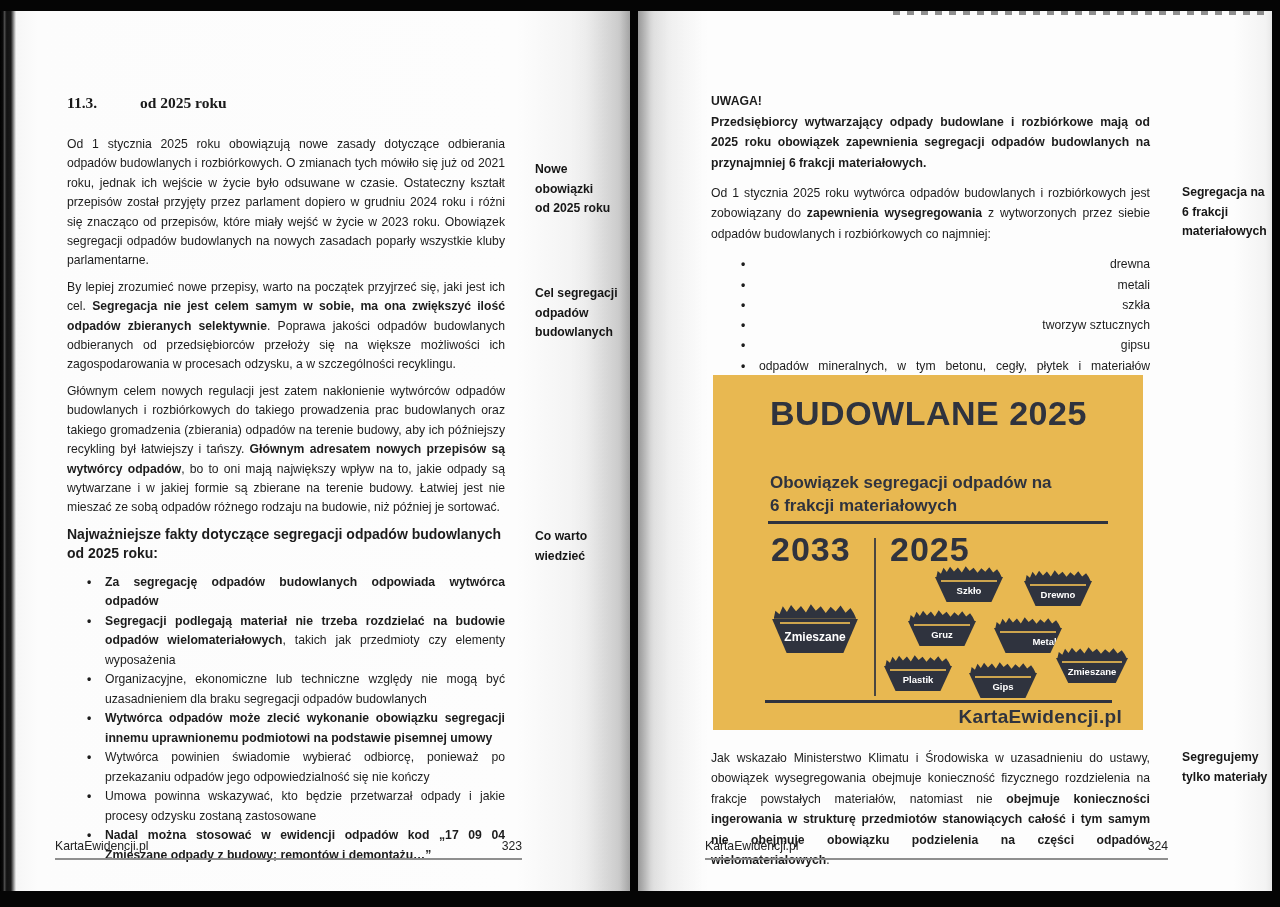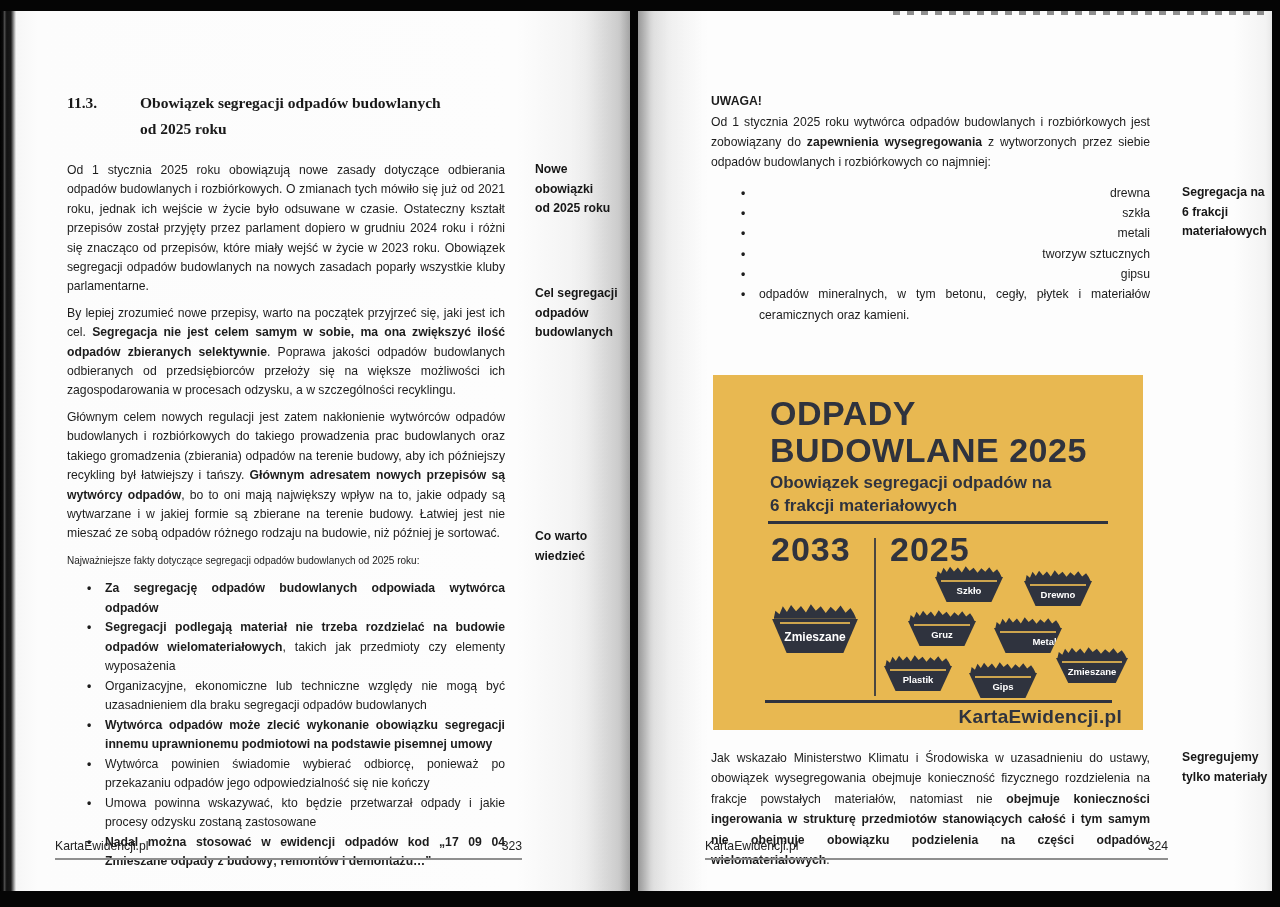--- a/index.html
+++ b/index.html
@@ -20,21 +20,21 @@
   .col{position:absolute;}
   .col-left{left:67px;top:79px;width:438px;}
   .col-right{left:73px;top:80px;width:439px;}
 
   .heading{display:flex;font-family:"Liberation Serif",serif;font-weight:bold;
            font-size:15.5px;line-height:26px;color:#1a1a1a;margin-bottom:19px;}
   .hnum{width:73px;flex:0 0 auto;}
   .para{font-size:12.2px;line-height:19.4px;text-align:justify;margin:0 0 7px 0;}
   .page-right .para{line-height:20.4px;margin-bottom:10px;}
   .para b,.list-title b{font-weight:bold;}
-  .list-title{font-size:10px;line-height:19.4px;font-weight:normal;margin:3px 0 9px 0;}
+  .list-title{font-size:14px;line-height:19.4px;font-weight:bold;margin:3px 0 9px 0;}
   .uwaga{font-size:12.2px;line-height:20.5px;font-weight:bold;}
 
   ul.bullets{list-style:none;margin:0;padding:0 0 0 20px;}
   ul.bullets li{position:relative;padding-left:18px;font-size:12.2px;line-height:19.5px;text-align:justify;}
   ul.fractions li{line-height:20.3px;text-align:right;}
   ul.bullets li::before{content:"•";position:absolute;left:0;top:0;font-weight:bold;}
   ul.fractions{margin-top:4px;}
 
   .mnote{position:absolute;font-size:12.2px;font-weight:bold;line-height:19.5px;color:#161616;width:100px;}
   .footer{position:absolute;display:flex;justify-content:space-between;align-items:flex-end;
@@ -64,21 +64,20 @@
 
 <div class="stage">
 
   <div class="page page-left">
     <div class="edge-strip"></div>
 
     <div class="col col-left">
       <div class="heading">
         <span class="hnum">11.3.</span>
         <span>
-          <div>Obowiązek segregacji odpadów budowlanych</div>
           <div>od 2025 roku</div>
         </span>
       </div>
       <p class="para"><span>Od 1 stycznia 2025 roku obowiązują nowe zasady dotyczące odbierania odpadów budowlanych i rozbiórkowych. O zmianach tych mówiło się już od 2021 roku, jednak ich wejście w życie było odsuwane w czasie. Ostateczny kształt przepisów został przyjęty przez parlament dopiero w grudniu 2024 roku i różni się znacząco od przepisów, które miały wejść w życie w 2023 roku. Obowiązek segregacji odpadów budowlanych na nowych zasadach poparły wszystkie kluby parlamentarne.</span></p>
       <p class="para"><span>By lepiej zrozumieć nowe przepisy, warto na początek przyjrzeć się, jaki jest ich cel. </span><b>Segregacja nie jest celem samym w sobie, ma ona zwiększyć ilość odpadów zbieranych selektywnie</b><span>. Poprawa jakości odpadów budowlanych odbieranych od przedsiębiorców przełoży się na większe możliwości ich zagospodarowania w procesach odzysku, a w szczególności recyklingu.</span></p>
       <p class="para"><span>Głównym celem nowych regulacji jest zatem nakłonienie wytwórców odpadów budowlanych i rozbiórkowych do takiego prowadzenia prac budowlanych oraz takiego gromadzenia (zbierania) odpadów na terenie budowy, aby ich późniejszy recykling był łatwiejszy i tańszy. </span><b>Głównym adresatem nowych przepisów są wytwórcy odpadów</b><span>, bo to oni mają największy wpływ na to, jakie odpady są wytwarzane i w jakiej formie są zbierane na terenie budowy. Łatwiej jest nie mieszać ze sobą odpadów różnego rodzaju na budowie, niż później je sortować.</span></p>
       <div class="list-title">Najważniejsze fakty dotyczące segregacji odpadów budowlanych od 2025 roku:</div>
       <ul class="bullets">
         <li><b>Za segregację odpadów budowlanych odpowiada wytwórca odpadów</b></li>
         <li><b>Segregacji podlegają materiał nie trzeba rozdzielać na budowie odpadów wielomateriałowych</b><span>, takich jak przedmioty czy elementy wyposażenia</span></li>
@@ -109,34 +108,34 @@
       <span>KartaEwidencji.pl</span>
       <span>323</span>
     </div>
   </div>
 
   <div class="page page-right">
     <div class="edge-dashes"></div>
 
     <div class="col col-right">
       <div class="uwaga">UWAGA!</div>
+      <p class="para" style="line-height:20.5px;margin-bottom:10px;"><b>Przedsiębiorcy wytwarzający odpady budowlane i rozbiórkowe mają od 2025 roku obowiązek zapewnienia segregacji odpadów budowlanych na przynajmniej 6 frakcji materiałowych.</b></p>
       <p class="para"><span>Od 1 stycznia 2025 roku wytwórca odpadów budowlanych i rozbiórkowych jest zobowiązany do </span><b>zapewnienia wysegregowania</b><span> z wytworzonych przez siebie odpadów budowlanych i rozbiórkowych co najmniej:</span></p>
       <ul class="bullets fractions" style="padding-left:30px;">
         <li>drewna</li>
+        <li>metali</li>
         <li>szkła</li>
-        <li>metali</li>
         <li>tworzyw sztucznych</li>
         <li>gipsu</li>
         <li style="text-align:justify;">odpadów mineralnych, w tym betonu, cegły, płytek i materiałów ceramicznych oraz kamieni.</li>
       </ul>
     </div>
 
     <div class="poster" style="background:#E8B851;color:#2F333E;">
       <div class="p-abs p-title" style="left:57px;top:20px;">
-        <div>ODPADY</div>
         <div>BUDOWLANE 2025</div>
       </div>
       <div class="p-abs p-sub" style="left:57px;top:97px;">
         <div>Obowiązek segregacji odpadów na</div>
         <div>6 frakcji materiałowych</div>
       </div>
       <div class="p-abs p-line" style="left:55px;top:146px;width:340px;background:#2F333E;"></div>
 
       <div class="p-abs p-year" style="left:58px;top:155px;">2033</div>
       <div class="p-abs p-year" style="left:177px;top:155px;">2025</div>

